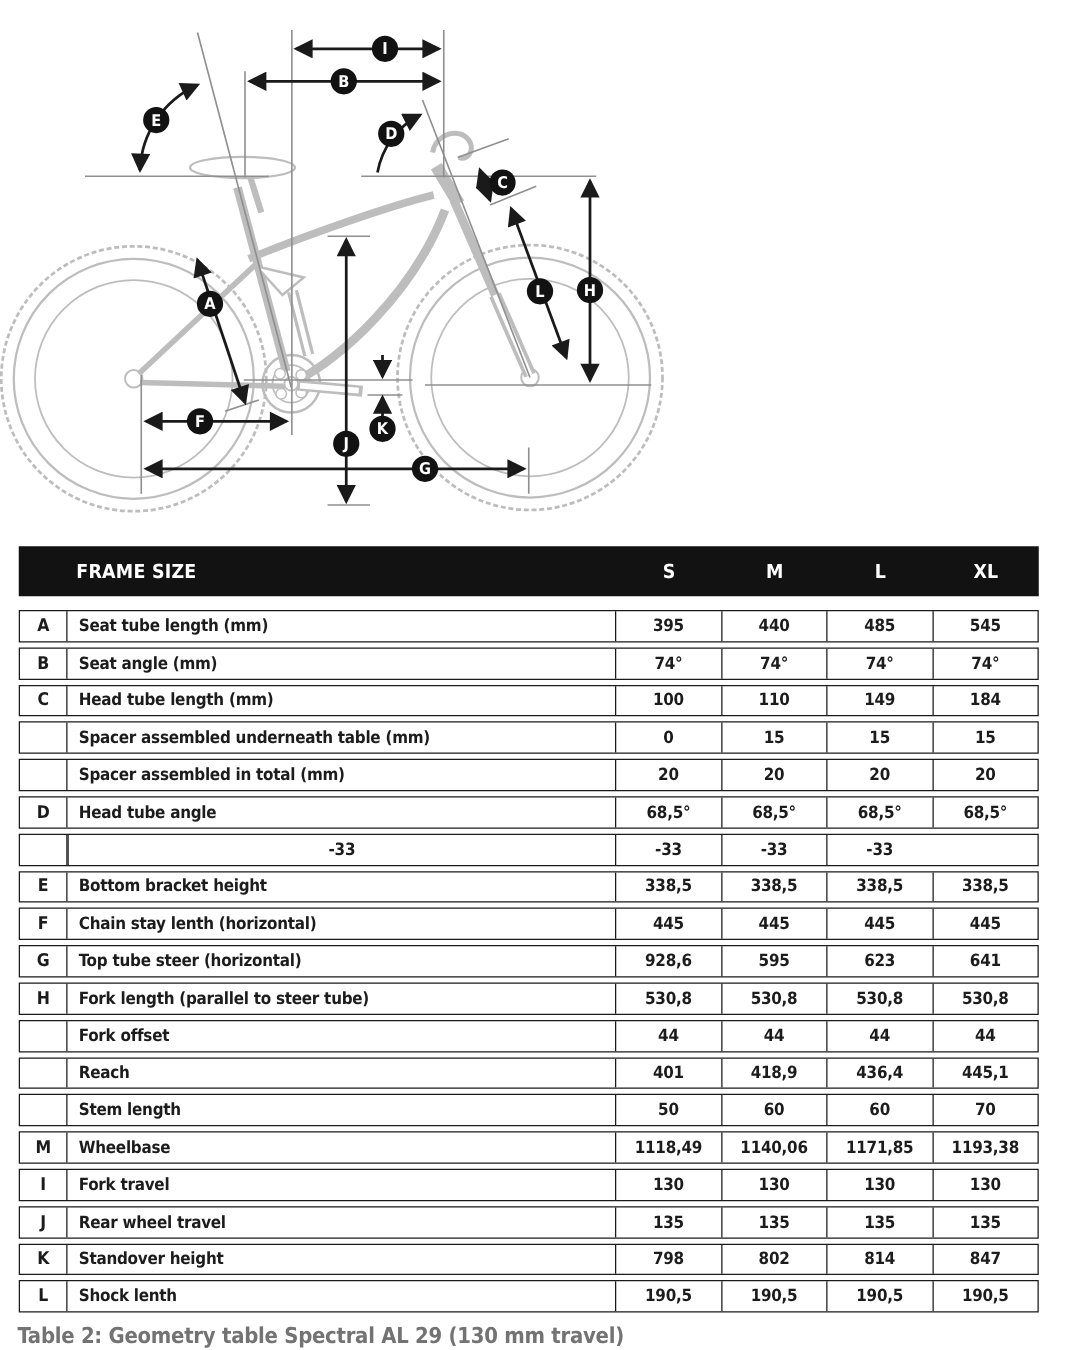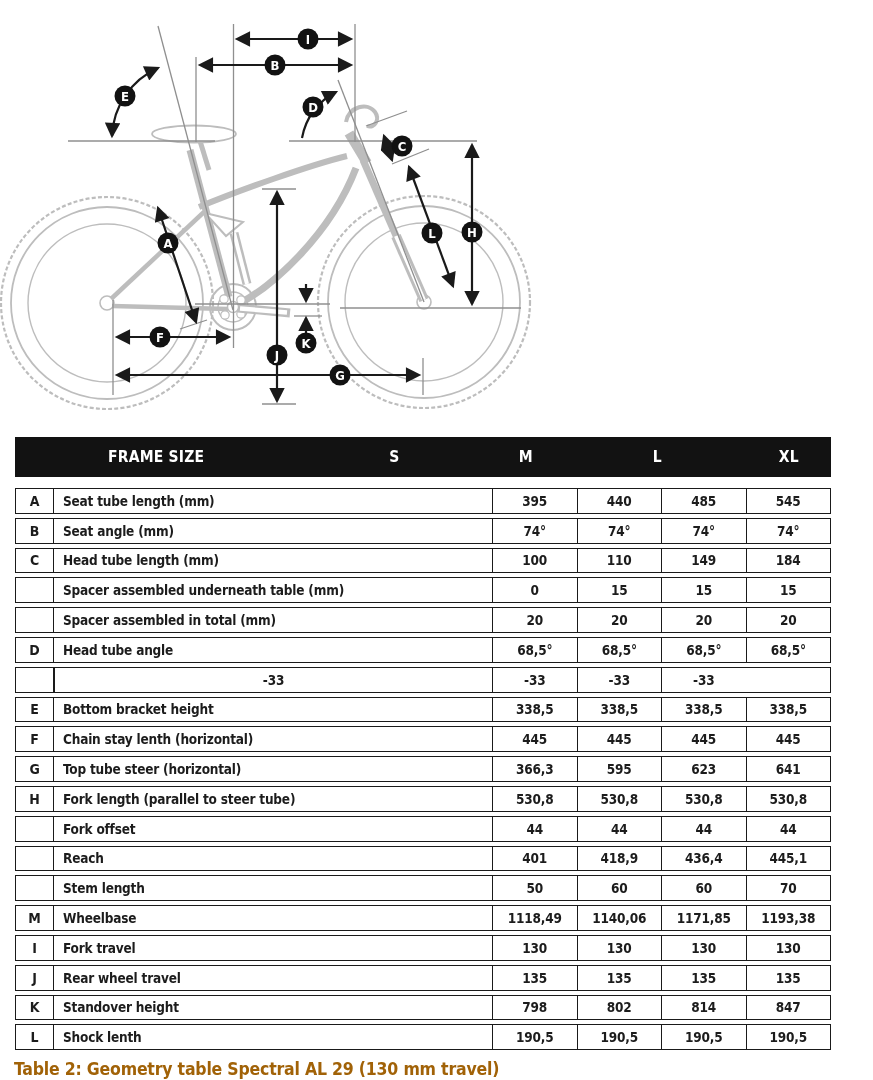--- a/index.html
+++ b/index.html
@@ -9,38 +9,38 @@
     -webkit-font-smoothing:antialiased;
   }
   .page{position:relative;width:873px;height:1080px;}
   svg{display:block;}
 
   
   .geo-table{margin:0 0 0 15px;width:816px;}
   .thead{
     display:grid;grid-template-columns:38px 1fr 84.5px 84.5px 84.5px 84.5px;
     height:40px;background:#121212;color:#ffffff;align-items:center;
-    font-weight:bold;font-size:15.5px;letter-spacing:0.2px;gap:47px;
+    font-weight:bold;font-size:15.5px;letter-spacing:0.2px;
   }
   .thead .hl{padding-left:8px;}
   .thead .hv{text-align:center;}
   .rows{margin-top:11px;}
   .t-row{
     display:grid;grid-template-columns:38px 1fr 84.5px 84.5px 84.5px 84.5px;
     height:25.8px;box-sizing:border-box;border:1.6px solid #1a1a1a;
     margin-bottom:4px;background:#ffffff;align-items:center;
     font-size:13.5px;font-weight:bold;color:#1c1c1c;letter-spacing:-0.2px;
   }
   .t-row .cell{height:100%;display:flex;align-items:center;box-sizing:border-box;}
   .t-row .rk{justify-content:center;border-right:1.4px solid #1a1a1a;font-size:14px;}
   .t-row .rl{padding-left:9px;}
   .t-row .rv{justify-content:center;border-left:1.4px solid #1a1a1a;}
 
   .caption{
-    margin:9px 0 0 14px;color:#a16207;font-size:17.5px;font-weight:bold;
+    margin:9px 0 0 14px;color:#737373;font-size:17.5px;font-weight:bold;
     letter-spacing:-0.2px;
   }
 </style>
 </head>
 <body>
 
 <div class="page">
 
   <svg width="873" height="437" viewBox="0 0 873 437">
     <defs>
@@ -239,21 +239,21 @@
     <div class="cell rl">Chain stay lenth (horizontal)</div>
     <div class="cell rv">445</div>
     <div class="cell rv">445</div>
     <div class="cell rv">445</div>
     <div class="cell rv">445</div>
   </div>
 
   <div class="t-row">
     <div class="cell rk">G</div>
     <div class="cell rl">Top tube steer (horizontal)</div>
-    <div class="cell rv">366,3</div>
+    <div class="cell rv">928,6</div>
     <div class="cell rv">595</div>
     <div class="cell rv">623</div>
     <div class="cell rv">641</div>
   </div>
 
   <div class="t-row">
     <div class="cell rk">H</div>
     <div class="cell rl">Fork length (parallel to steer tube)</div>
     <div class="cell rv">530,8</div>
     <div class="cell rv">530,8</div>

